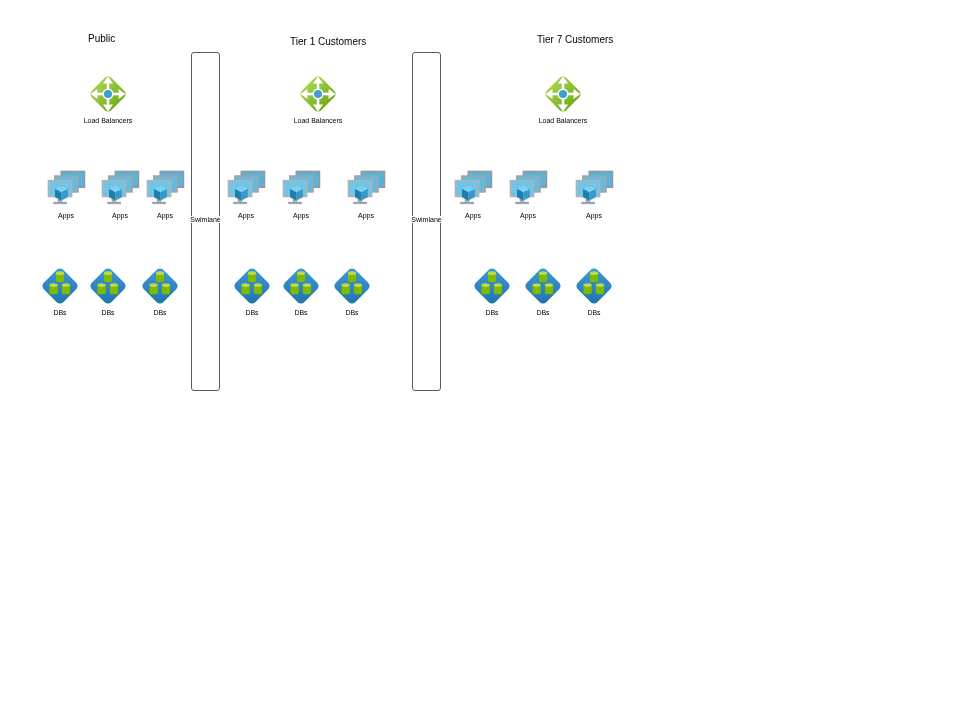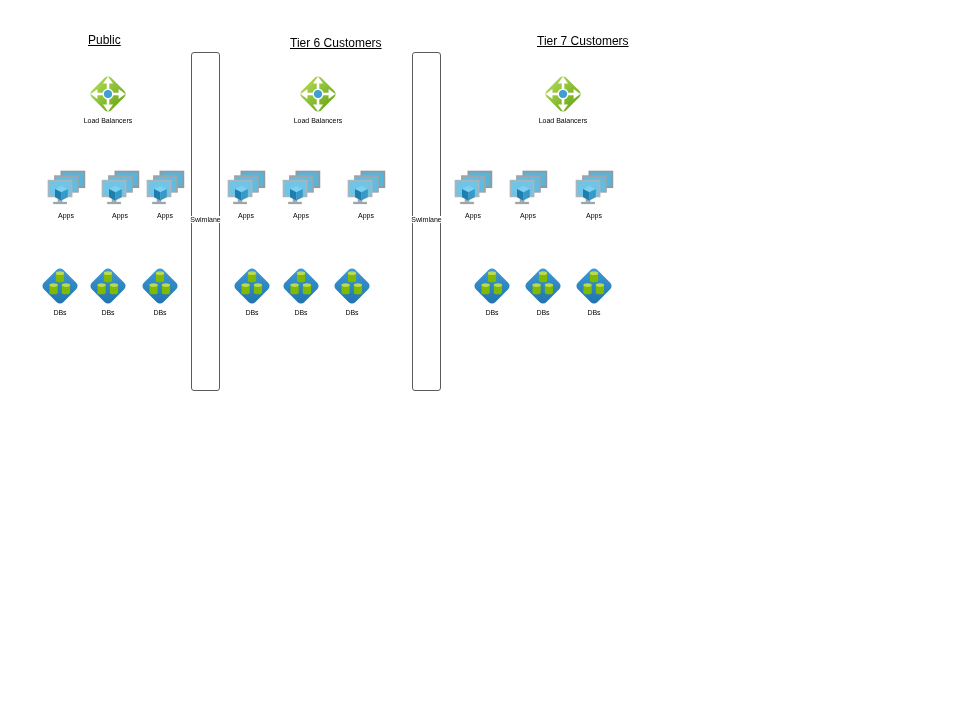--- a/index.html
+++ b/index.html
@@ -10,24 +10,23 @@
   }
   .canvas {
     position: relative;
     width: 960px;
     height: 720px;
     background: #ffffff;
     overflow: hidden;
   }
   .lane-title {
     position: absolute;
-    font-size: 12px;
+    font-size: 10px;
     color: #000000;
     white-space: nowrap;
-    text-decoration: underline;
   }
   .node {
     position: absolute;
     width: 64px;
     text-align: center;
   }
   .node .icon {
     width: 44px;
     height: 44px;
     display: block;
@@ -164,21 +163,21 @@
     <svg class="icon">
         <use href="#sym-db"></use>
       </svg>
     <div class="label">DBs</div>
   </div>
 
   <div class="swimlane" style="left:191px; top:52px;">
     <div class="sl-label">Swimlane</div>
   </div>
 
-  <div class="lane-title" style="left:290px; top:36px;">Tier 6 Customers</div>
+  <div class="lane-title" style="left:290px; top:36px;">Tier 1 Customers</div>
 
   <div class="node" style="left:286px; top:72px;">
     <svg class="icon">
         <use href="#sym-lb"></use>
       </svg>
     <div class="label">Load Balancers</div>
   </div>
 
   <div class="node" style="left:214px; top:167px;">
     <svg class="icon">

